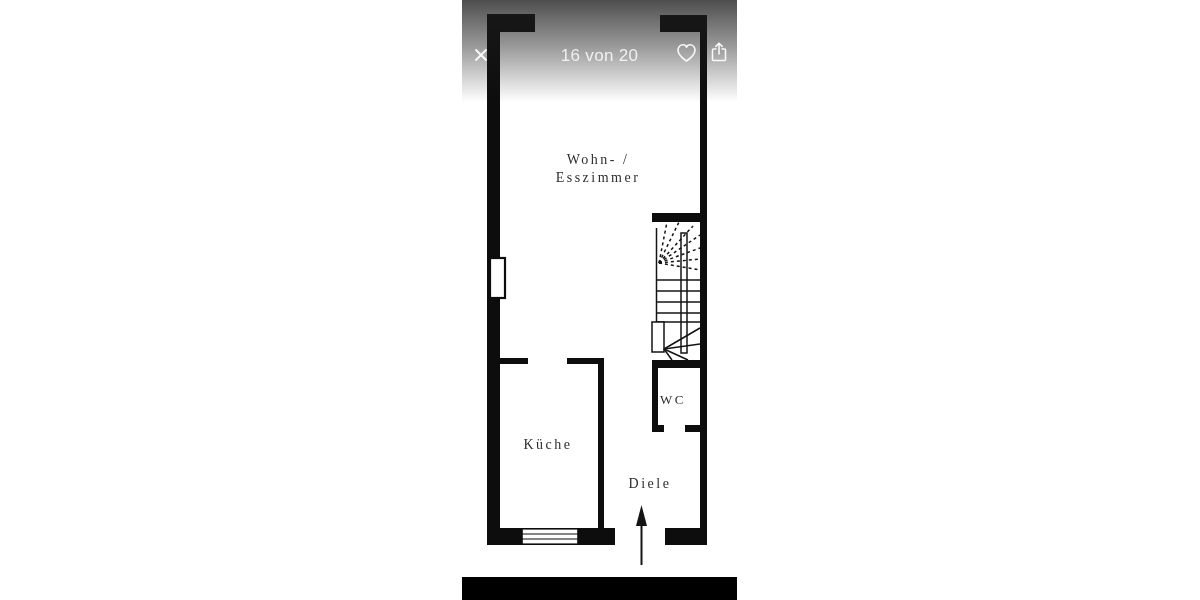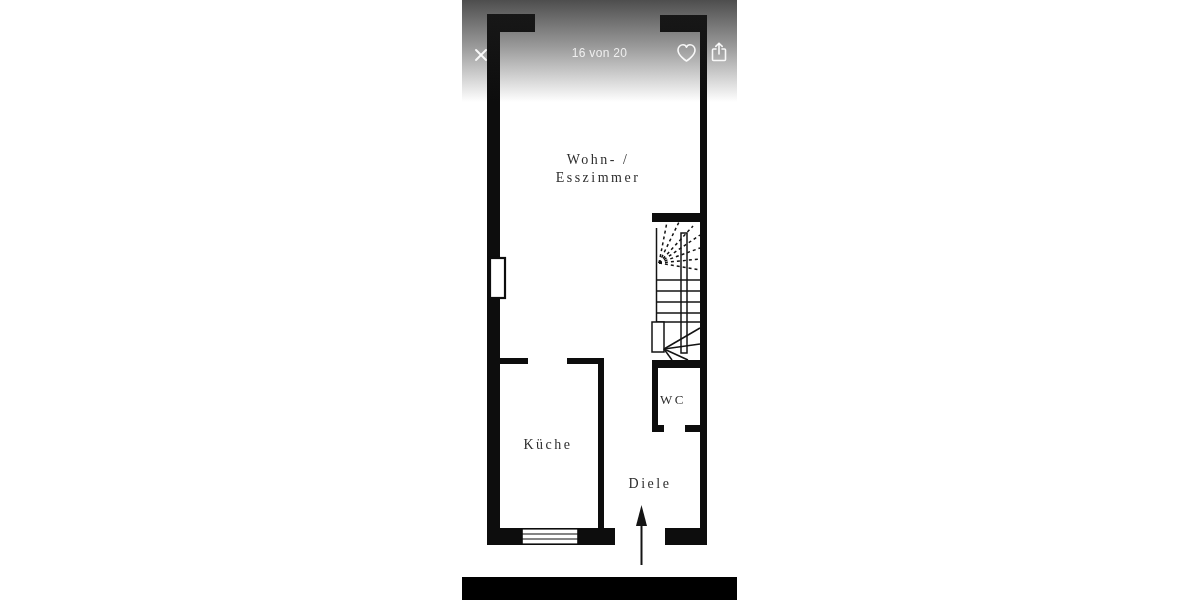--- a/index.html
+++ b/index.html
@@ -33,21 +33,21 @@
 
   
   .toolbar { position: absolute; left: 0; top: 0; width: 275px; height: 70px; }
   .icon-btn { position: absolute; background: transparent; border: none; cursor: pointer; padding: 0; line-height: 0; }
   .close-btn { left: 10px; top: 46px; width: 18px; height: 18px; }
   .heart-btn { left: 213px; top: 42px; width: 23px; height: 22px; }
   .share-btn { left: 247px; top: 41px; width: 20px; height: 22px; }
   .counter {
     position: absolute; left: 0; top: 46px; width: 275px;
     text-align: center;
-    font-size: 12px; color: rgba(255,255,255,0.82);
+    font-size: 17px; color: rgba(255,255,255,0.82);
     letter-spacing: 0.3px;
     pointer-events: none;
   }
 
   
   .bottom-bar {
     position: absolute; left: 462px; top: 577px; width: 275px; height: 23px;
     background: #000000;
   }
 </style>

